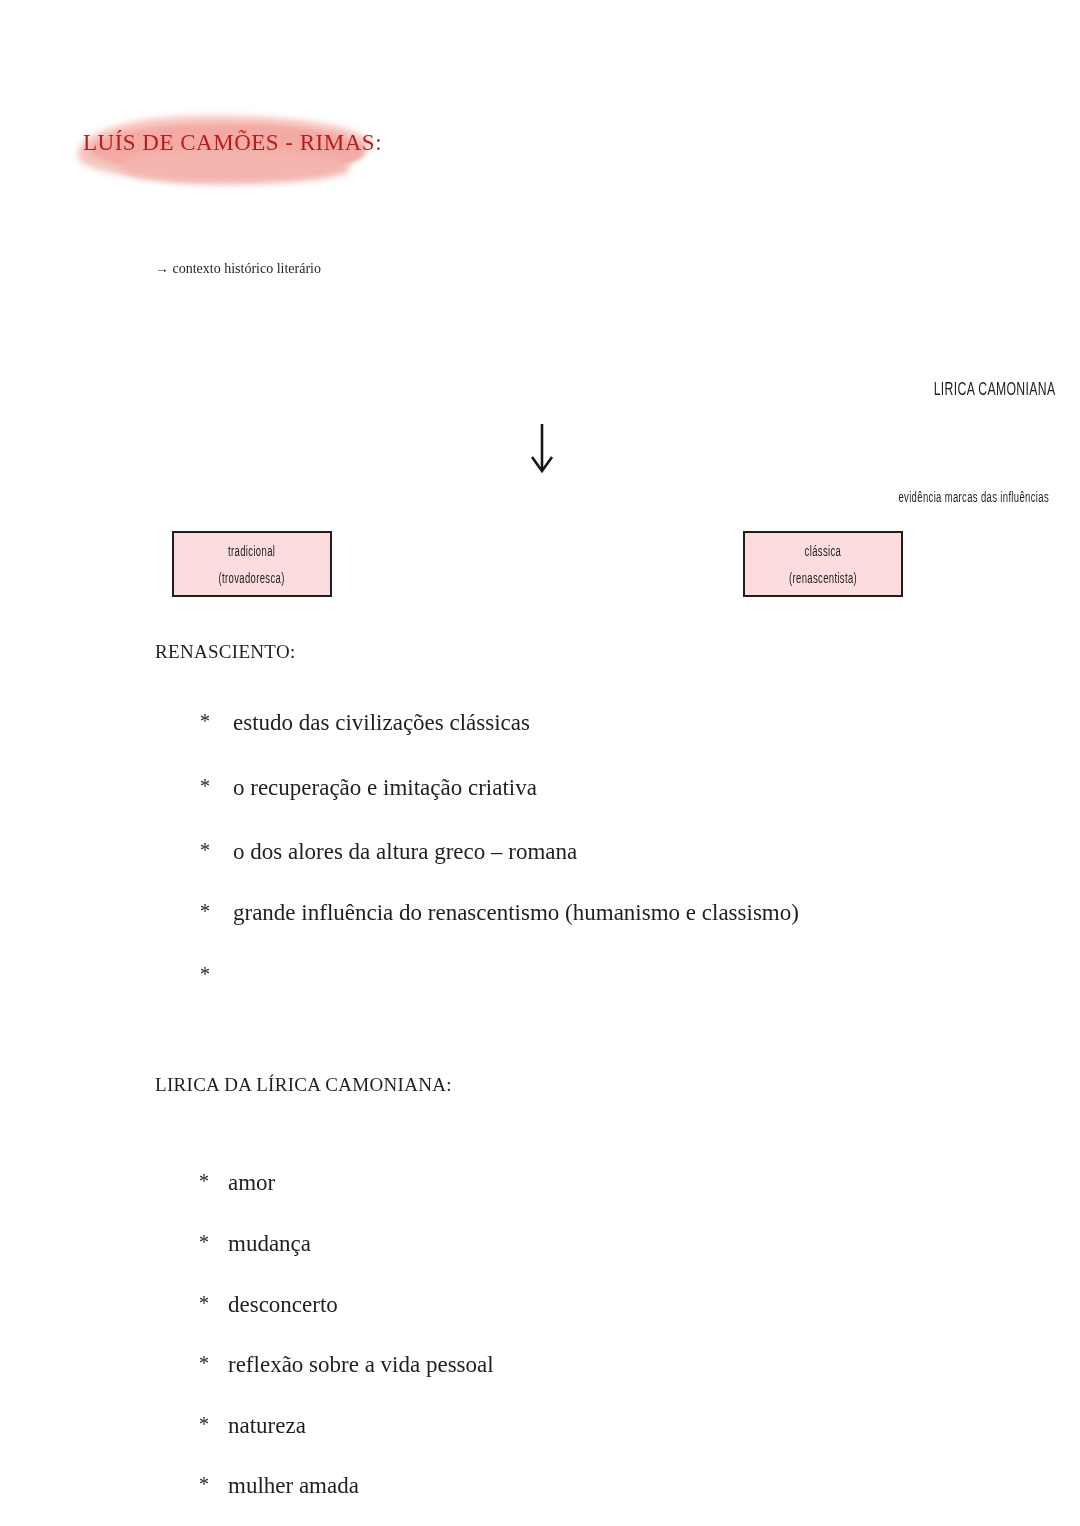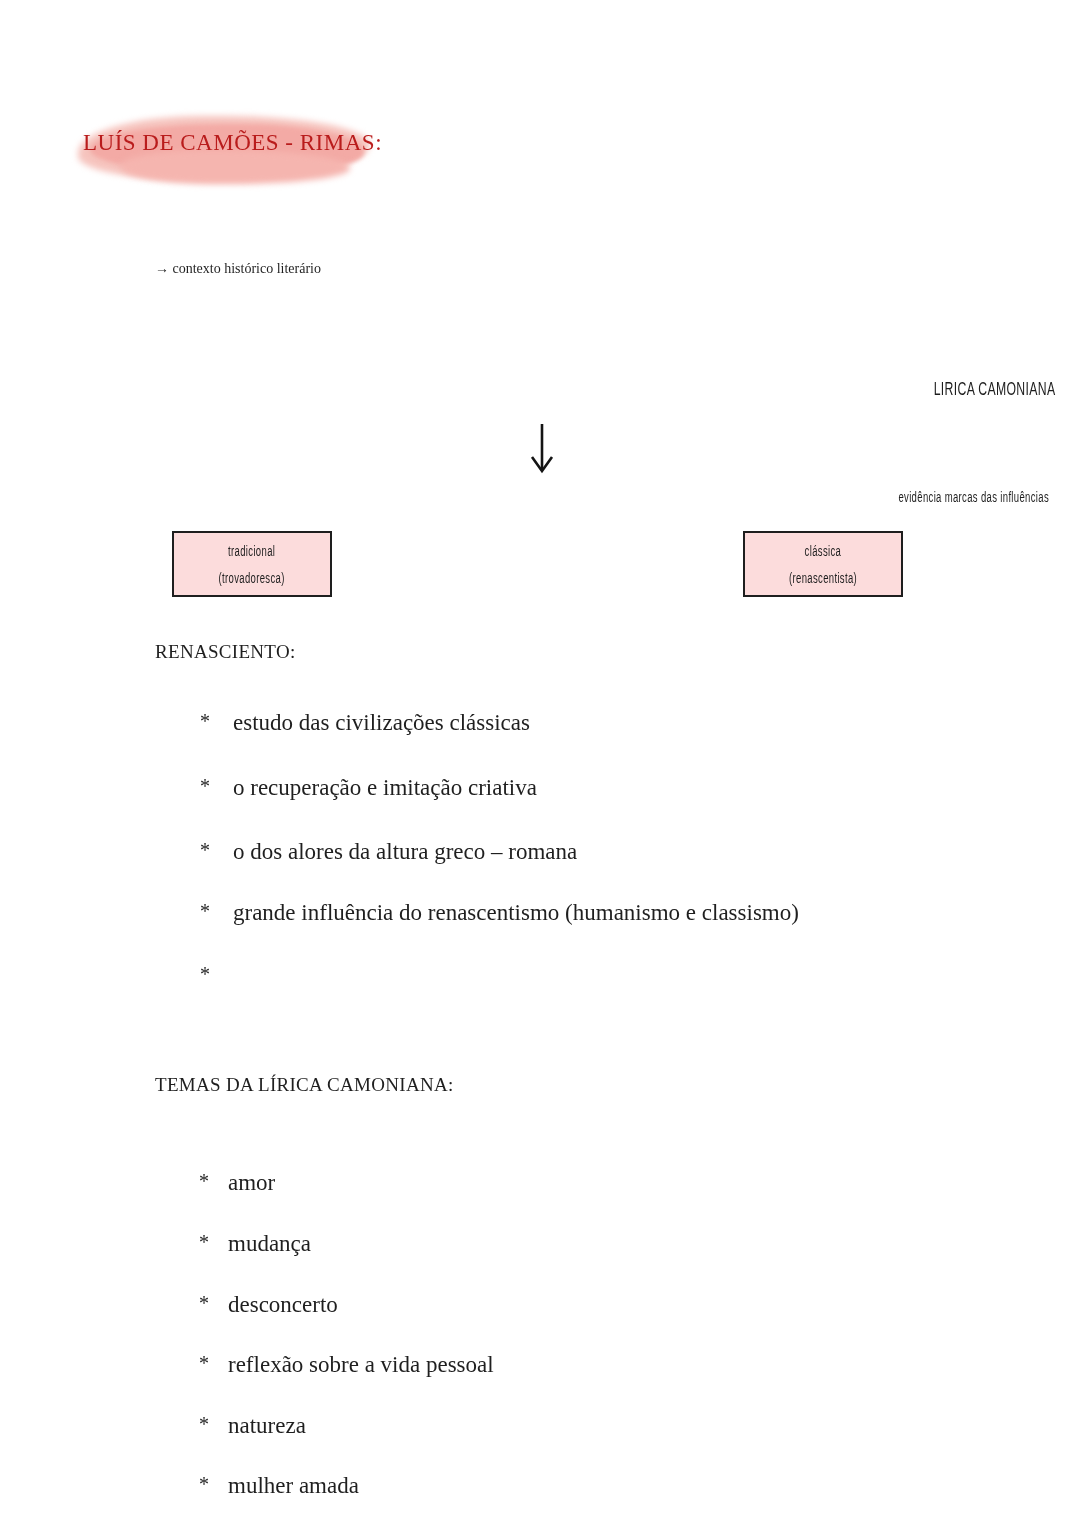--- a/index.html
+++ b/index.html
@@ -159,21 +159,21 @@
     <span class="txt">o dos alores da altura greco – romana</span>
   </div>
   <div class="li-row list1" style="top:900px">
     <span class="marker">*</span>
     <span class="txt">grande influência do renascentismo (humanismo e classismo)</span>
   </div>
   <div class="li-row list1" style="top:963px">
     <span class="marker">*</span>
   </div>
 
-  <div class="abs sec-heading heading2">TEMAS DA LÍRICA CAMONIANA:</div>
+  <div class="abs sec-heading heading2">LIRICA DA LÍRICA CAMONIANA:</div>
 
   <div class="li-row list2" style="top:1170px">
     <span class="marker">*</span>
     <span class="txt">amor</span>
   </div>
   <div class="li-row list2" style="top:1231px">
     <span class="marker">*</span>
     <span class="txt">mudança</span>
   </div>
   <div class="li-row list2" style="top:1292px">

